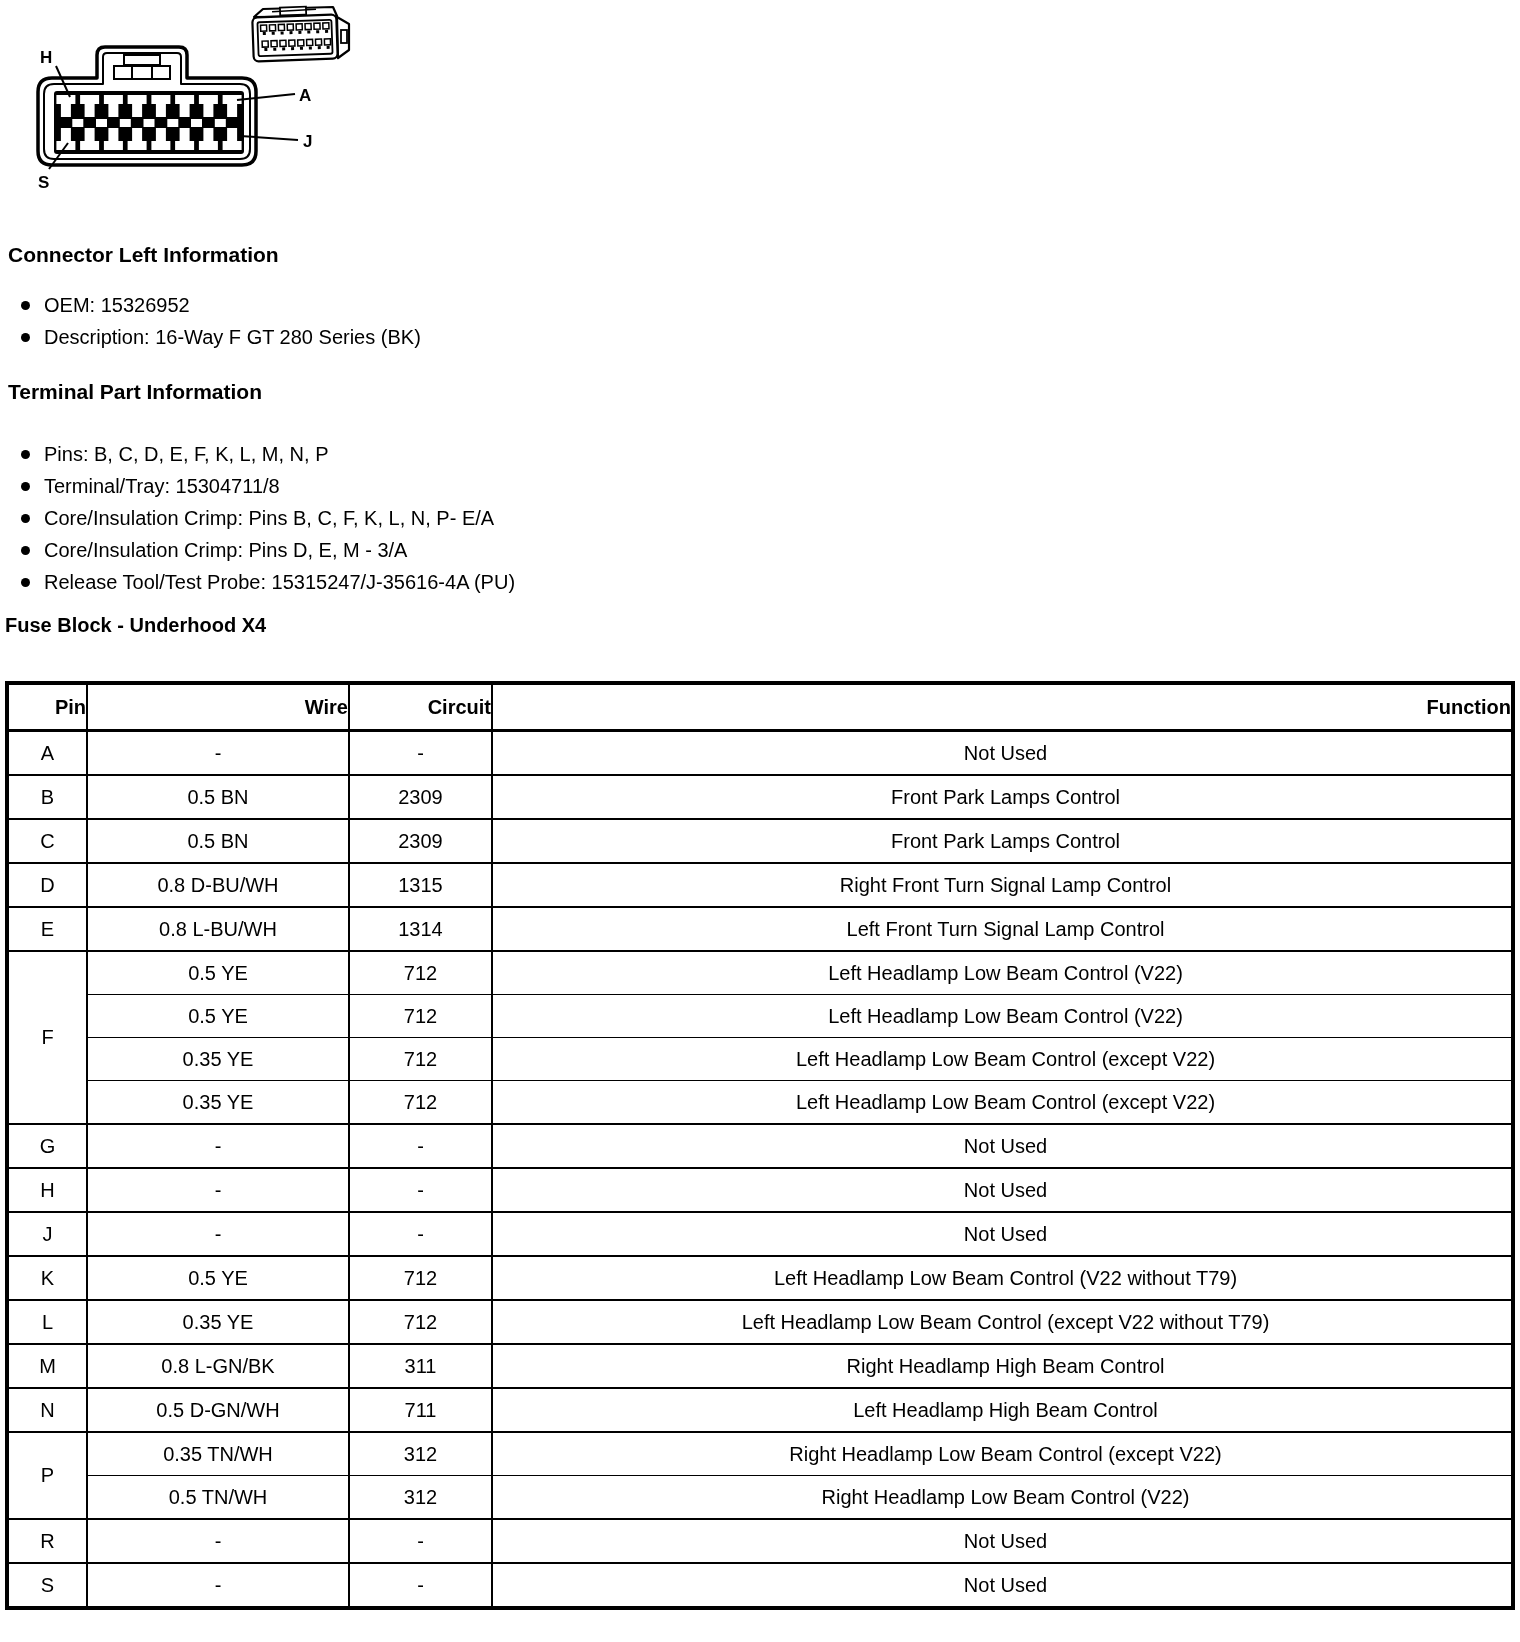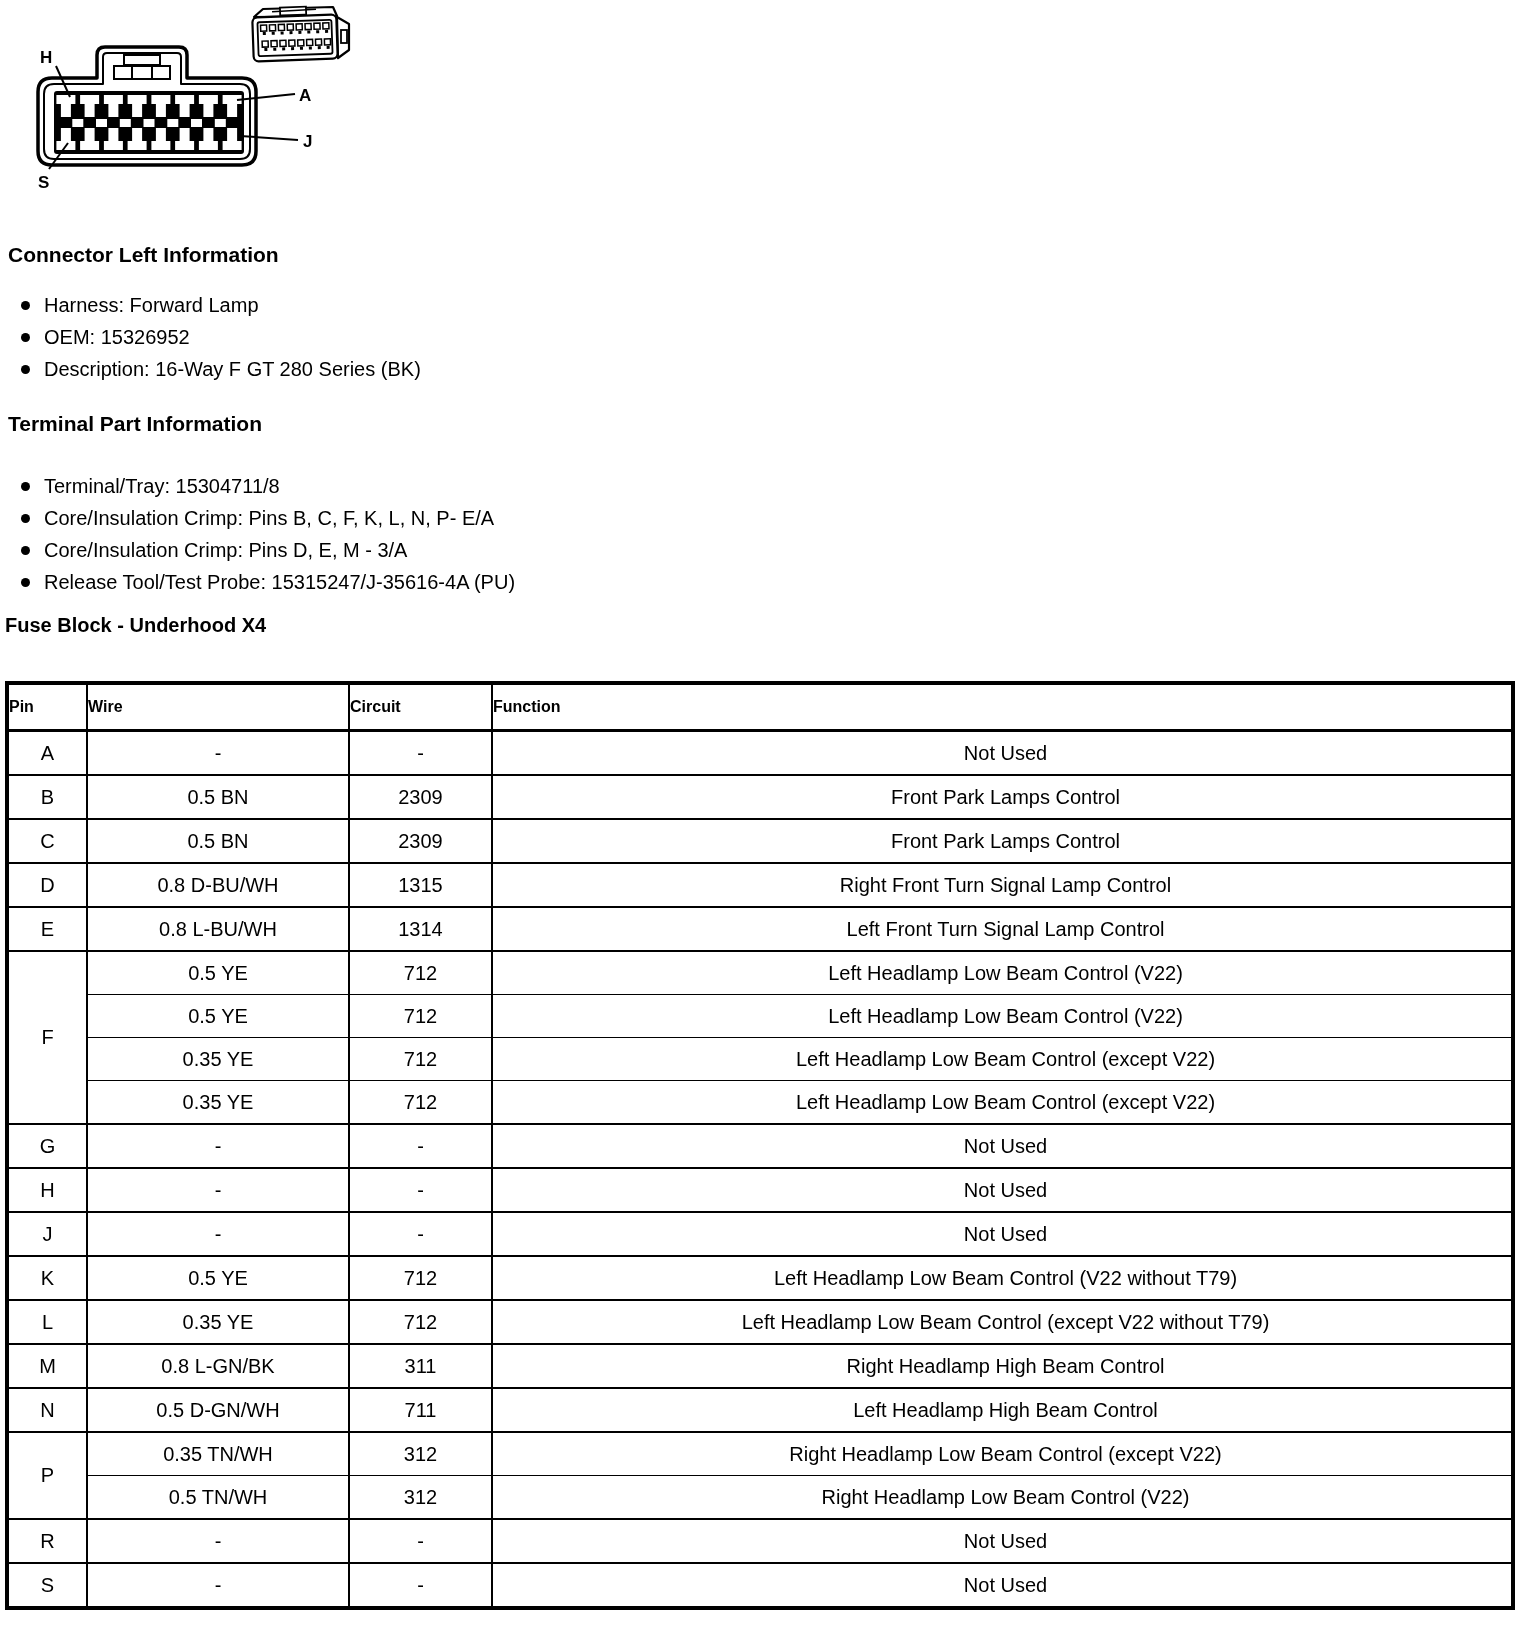--- a/index.html
+++ b/index.html
@@ -21,21 +21,21 @@
   ul.bullets2 { margin-top: 34px; }
   li.bullet-item { position: relative; padding-left: 44px; line-height: 32px; font-size: 20px; }
   li.bullet-item::before {
     content: ""; position: absolute; left: 21px; top: 12px;
     width: 9px; height: 9px; border-radius: 50%; background: #000;
   }
 
   
   .table-title { width: 1510px; margin: 16px 0 0 5px; font-weight: bold; font-size: 20px; line-height: 23px; }
   table.pins { border-collapse: collapse; table-layout: fixed; width: 1510px; margin: 44px 0 0 5px; border: 4px solid #000; }
-  table.pins th { font-size: 16px; font-weight: bold; height: 44px; text-align: left; }
+  table.pins th { font-size: 20px; font-weight: bold; height: 44px; text-align: right; }
   table.pins td { font-size: 20px; height: 42px; }
   table.pins th, table.pins td { border-left: 2px solid #000; border-right: 2px solid #000; padding: 0; }
   table.pins thead th { border-bottom: 3px solid #000; }
   table.pins tbody td { border-top: 2px solid #000; }
   table.pins tbody tr.sub td { border-top: 1px solid #000; }
   td.pin-cell, td.wire-cell, td.circuit-cell { text-align: center; }
   td.function-cell { text-align: center; padding-left: 7px !important; }
 </style>
 </head>
 <body>
@@ -166,27 +166,27 @@
               <rect x="83.3" y="45" width="3" height="3"></rect>
           </g>
         </g>
         <rect x="98" y="28" width="6" height="13" fill="#fff" stroke="#000" stroke-width="1.8"></rect>
       </g>
     </svg>
   </div>
 
   <h2 class="sec">Connector Left Information</h2>
   <ul class="bullets">
-      <li class="bullet-item">Harness: Forward Lamp</li>
       <li class="bullet-item">OEM: 15326952</li>
       <li class="bullet-item">Description: 16-Way F GT 280 Series (BK)</li>
     </ul>
 
   <h2 class="sec sec2">Terminal Part Information</h2>
   <ul class="bullets bullets2">
+      <li class="bullet-item">Pins: B, C, D, E, F, K, L, M, N, P</li>
       <li class="bullet-item">Terminal/Tray: 15304711/8</li>
       <li class="bullet-item">Core/Insulation Crimp: Pins B, C, F, K, L, N, P- E/A</li>
       <li class="bullet-item">Core/Insulation Crimp: Pins D, E, M - 3/A</li>
       <li class="bullet-item">Release Tool/Test Probe: 15315247/J-35616-4A (PU)</li>
     </ul>
 
   <div class="table-title">Fuse Block - Underhood X4</div>
   <table class="pins">
     <colgroup>
       <col style="width:80px">

